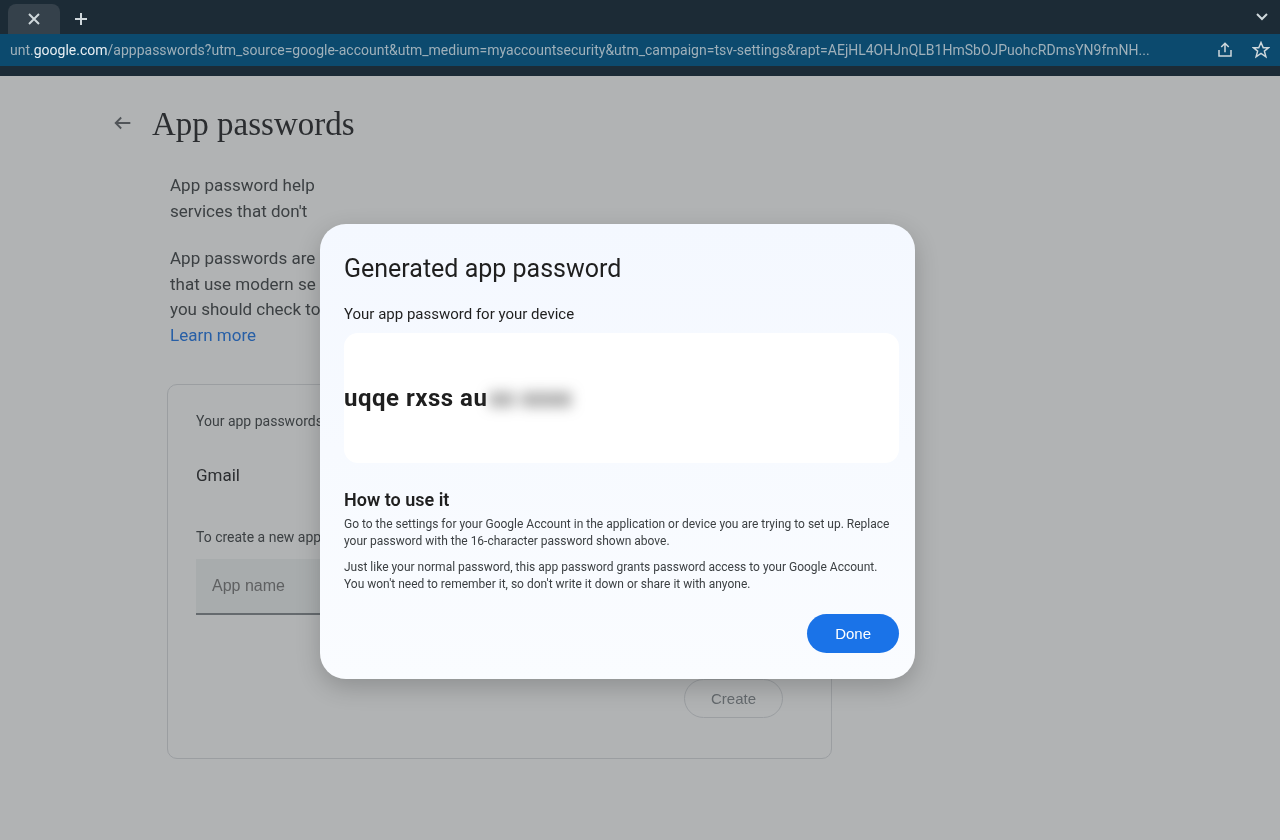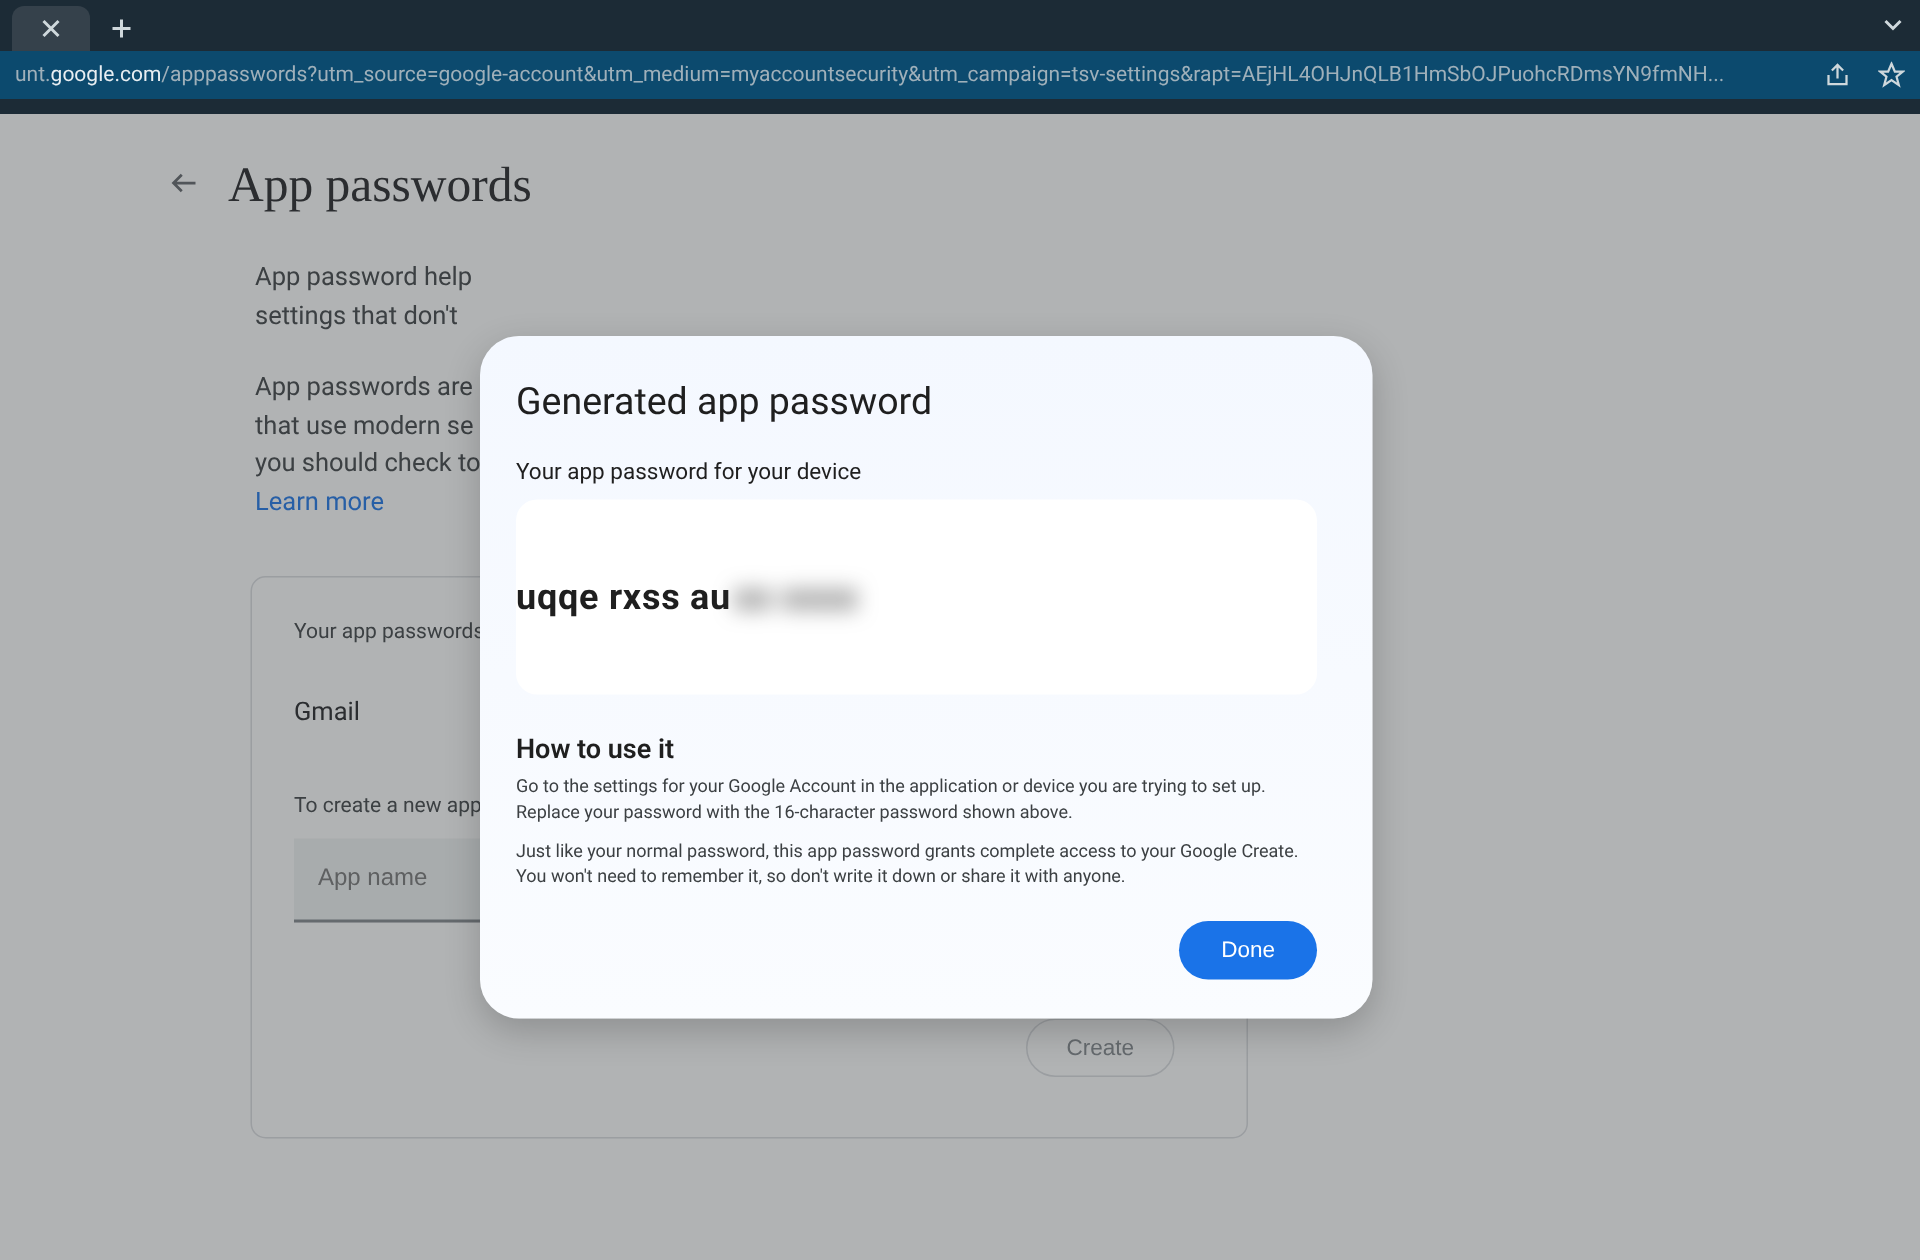--- a/index.html
+++ b/index.html
@@ -39,21 +39,21 @@
   .create-label { font-size: 14px; color: #3c4043; margin-bottom: 14px; }
   .input-wrap { width: 350px; }
   .app-input { width: 100%; height: 56px; background: #f1f3f4; border: none; border-bottom: 2px solid #80868b; padding: 0 16px; font-size: 16px; color: #5f6368; outline: none; }
   .create-btn-row { display: flex; justify-content: flex-end; margin-top: 64px; padding-right: 20px; }
   .create-btn { border: 1px solid #dadce0; background: transparent; color: #80868b; font-size: 15px; padding: 10px 26px; border-radius: 22px; cursor: pointer; }
 
   
   .scrim { position: absolute; inset: 0; top: 76px; background: rgba(60,64,67,0.4); }
 
   
-  .dialog { position: absolute; left: 320px; top: 224px; width: 595px; background: linear-gradient(180deg, #f4f8ff 0%, #fafcff 100%); border-radius: 26px; padding: 30px 37px 26px 24px; box-shadow: 0 8px 24px rgba(0,0,0,0.2); color: #1f1f1f; }
+  .dialog { position: absolute; left: 320px; top: 224px; width: 595px; background: linear-gradient(180deg, #f4f8ff 0%, #fafcff 100%); border-radius: 26px; padding: 30px 16px 26px 24px; box-shadow: 0 8px 24px rgba(0,0,0,0.2); color: #1f1f1f; }
   .dialog-title { font-size: 25px; font-weight: 400; margin-bottom: 22px; }
   .dialog-sub { font-size: 15px; font-weight: 400; margin-bottom: 10px; }
   .pwd-box { background: #fff; border-radius: 14px; height: 130px; display: flex; align-items: center; justify-content: flex-start; margin-bottom: 26px; }
   .pwd-text { font-size: 24px; font-weight: 700; color: #1f1f1f; letter-spacing: 0.5px; }
   .pwd-blur { filter: blur(7px); color: #555; margin-left: 2px; }
   .howto-title { font-size: 18px; font-weight: 600; margin-bottom: 6px; }
   .howto-body { font-size: 12px; line-height: 1.45; color: #3c4043; margin-bottom: 8px; }
   .dialog-actions { display: flex; justify-content: flex-end; margin-top: 20px; }
   .done-btn { background: #1a73e8; color: #fff; border: none; font-size: 15px; font-weight: 500; padding: 11px 28px; border-radius: 22px; cursor: pointer; }
 </style>
@@ -100,21 +100,21 @@
         <svg width="22" height="22" viewBox="0 0 24 24" fill="none" stroke-width="2">
             <path d="M20 12 H4 M10 6 L4 12 L10 18"></path>
           </svg>
       </span>
       <h1 class="page-title">App passwords</h1>
     </div>
 
     <div class="body-text">
       <p>
         <span>App password help</span><br>
-        <span>settings that don't</span>
+        <span>services that don't</span>
       </p>
       <p>
         <span>App passwords are</span><br>
         <span>that use modern se</span><br>
         <span>you should check to</span><br>
         <span class="learn-more">Learn more</span>
       </p>
     </div>
 
     <div class="card">
@@ -136,17 +136,17 @@
 <div class="dialog">
   <div class="dialog-title">Generated app password</div>
   <div class="dialog-sub">Your app password for your device</div>
   <div class="pwd-box">
     <span class="pwd-text">
       <span>uqqe rxss au</span><span class="pwd-blur">xx xxxx</span>
     </span>
   </div>
   <div class="howto-title">How to use it</div>
   <div class="howto-body">Go to the settings for your Google Account in the application or device you are trying to set up. Replace your password with the 16-character password shown above.</div>
-  <div class="howto-body">Just like your normal password, this app password grants complete access to your Google Create. You won't need to remember it, so don't write it down or share it with anyone.</div>
+  <div class="howto-body">Just like your normal password, this app password grants password access to your Google Account. You won't need to remember it, so don't write it down or share it with anyone.</div>
   <div class="dialog-actions">
     <button class="done-btn">Done</button>
   </div>
 </div>
 
 </body></html>

